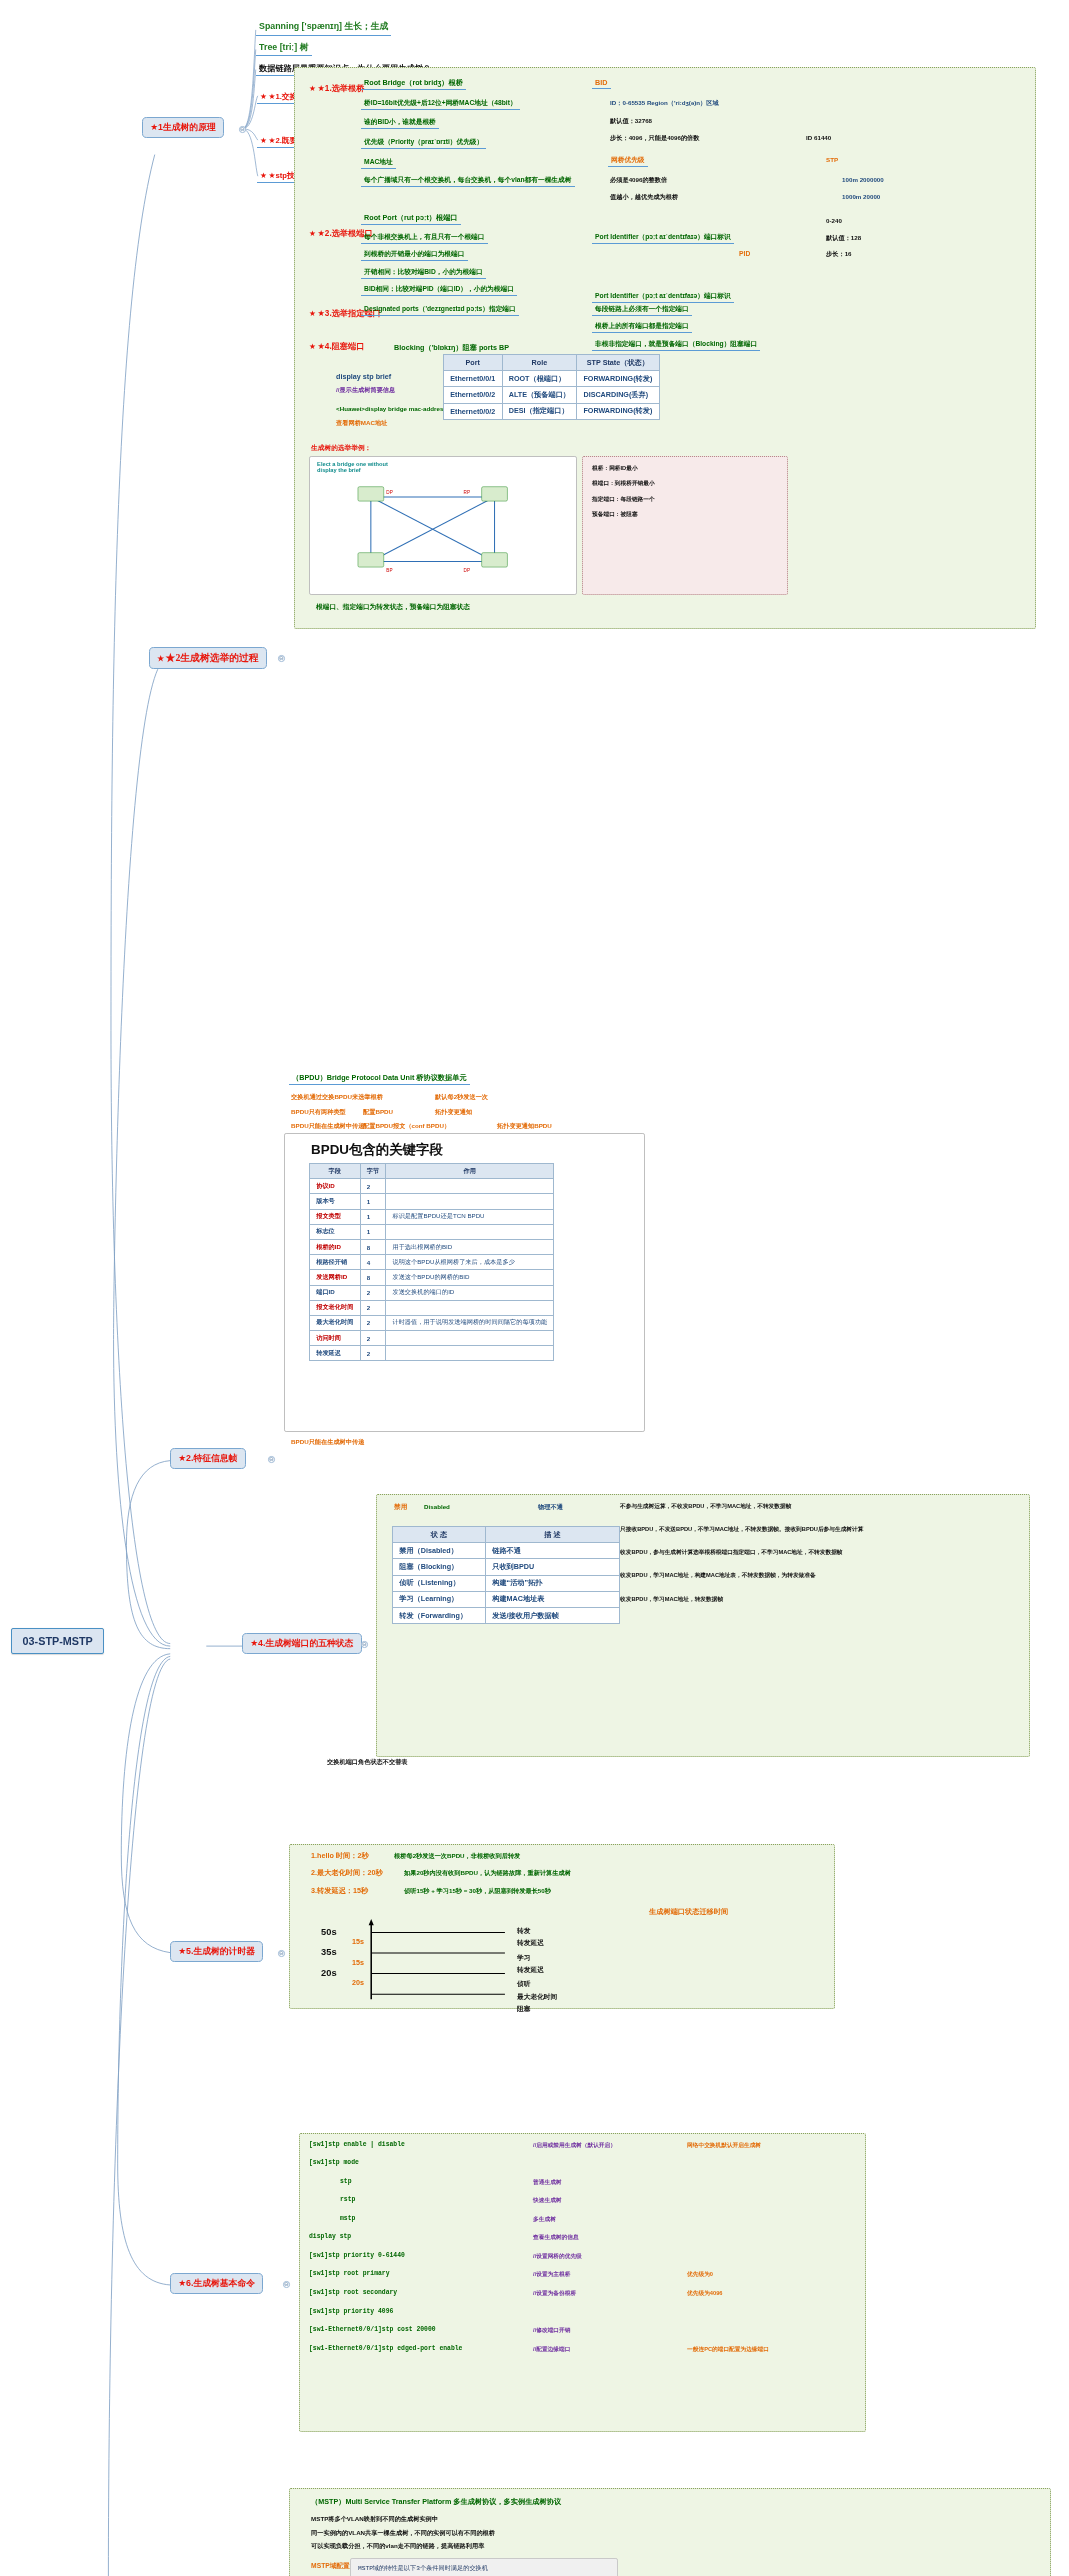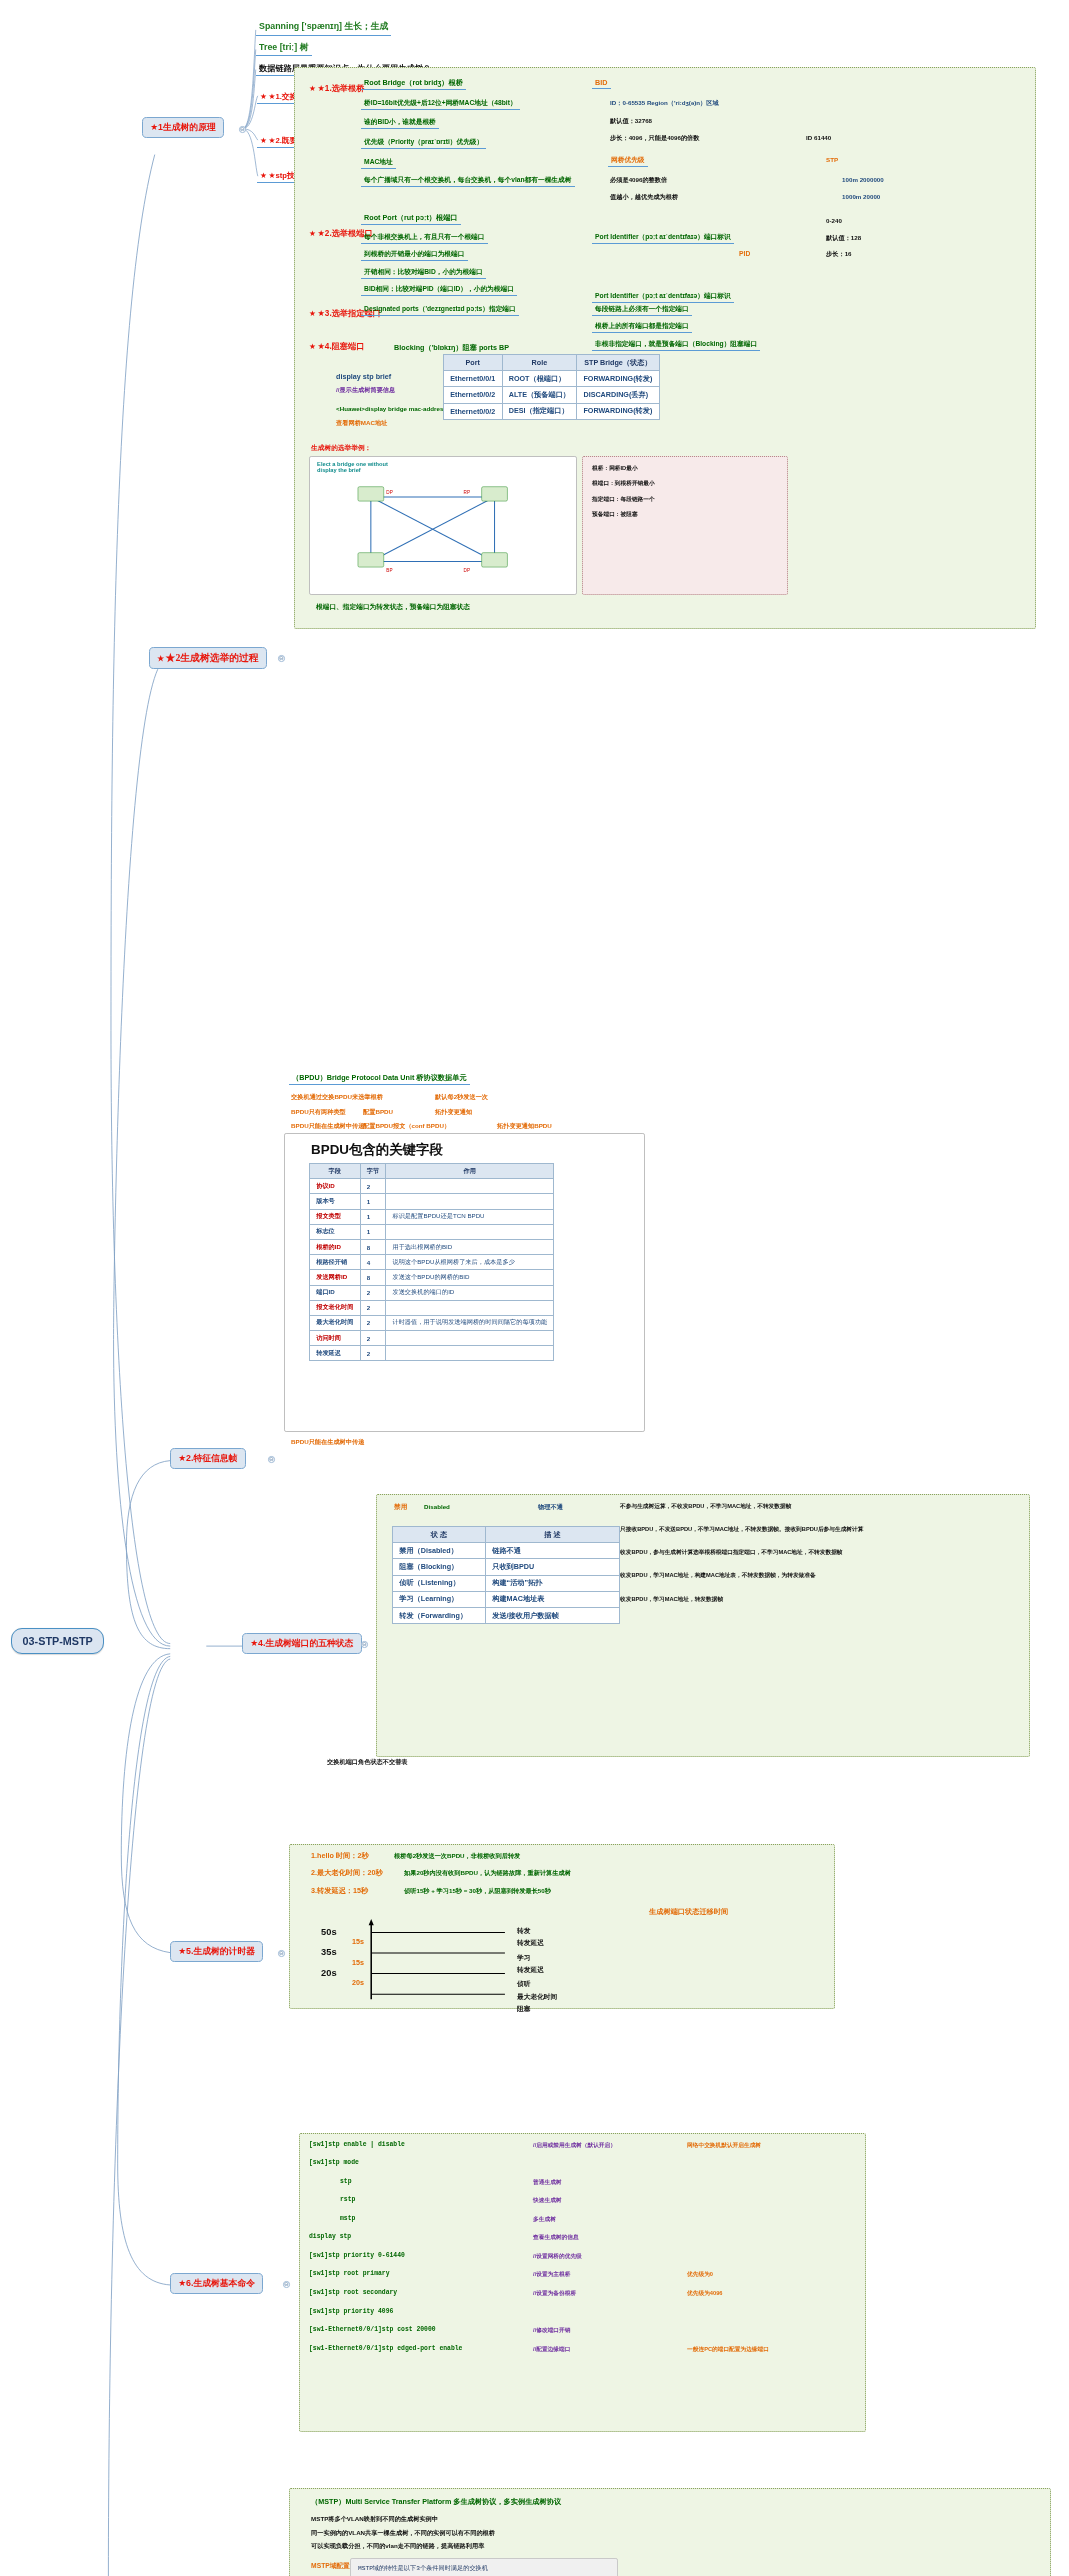--- a/index.html
+++ b/index.html
@@ -8,21 +8,21 @@
     width:1070px; height:4014px; position:relative; overflow:hidden;
     font-family:"Liberation Sans","DejaVu Sans",sans-serif;
     -webkit-font-smoothing:antialiased;
   }
   #canvas { position:absolute; inset:0; }
   svg.links { position:absolute; left:0; top:0; width:1070px; height:4014px; pointer-events:none; }
 
   
   .node { position:absolute; white-space:nowrap; }
   .root {
-    background:#dbe5f1; border:1.5px solid #4a90c4; border-radius:11px;
+    background:#dbe5f1; border:1.5px solid #4a90c4; border-radius:2px;
     color:#1f3864; font-weight:bold; font-size:10.8px;
     padding:6.2px 10.3px; box-shadow:0 0.5px 1px rgba(0,0,0,.15);
   }
   .sec {
     background:#dce6f1; border:1px solid #7ba7d0; border-radius:4.6px;
     color:#e8160c; font-weight:bold; font-size:8.8px; padding:3.6px 7.2px;
   }
   .sec.serif { font-family:"Liberation Serif","DejaVu Serif",serif; font-size:9.8px; }
 
   
@@ -203,21 +203,21 @@
 <div class="node plain blue fs14" style="left:334px; top:371px;">display stp brief</div>
 <div class="node plain purple fs12" style="left:334px; top:385px;">//显示生成树简要信息</div>
 <div class="node plain dgreen fs12" style="left:334px; top:404px;">&lt;Huawei&gt;display bridge mac-address</div>
 <div class="node plain orange fs12" style="left:334px; top:418px;">查看网桥MAC地址</div>
 
 <table class="t" style="position:absolute; left:443px; top:354px;">
   <thead>
         <tr>
     <th>Port</th>
     <th>Role</th>
-    <th>STP Bridge（状态）</th>
+    <th>STP State（状态）</th>
   </tr>
       </thead>
   <tbody>
     <tr>
       <td>Ethernet0/0/1</td>
       <td>ROOT（根端口）</td>
       <td>FORWARDING(转发)</td>
     </tr>
     <tr>
       <td>Ethernet0/0/2</td>

